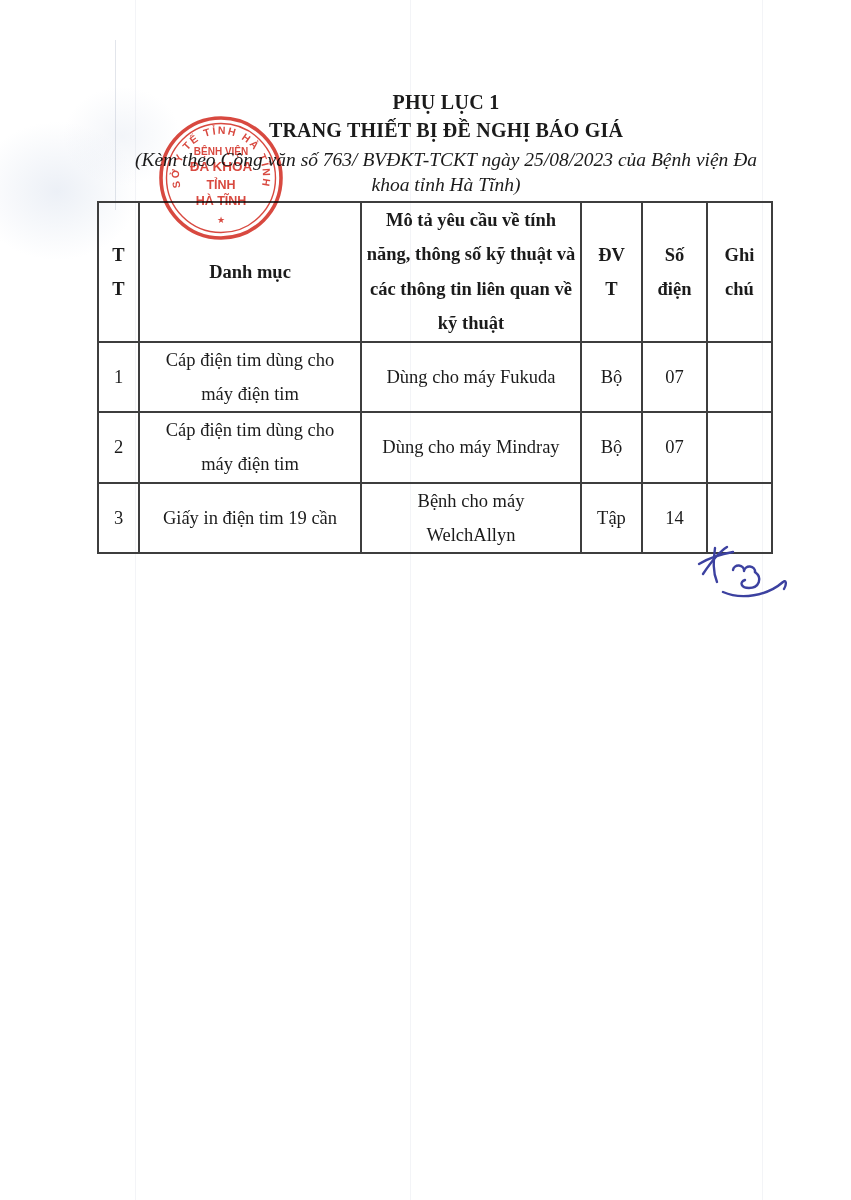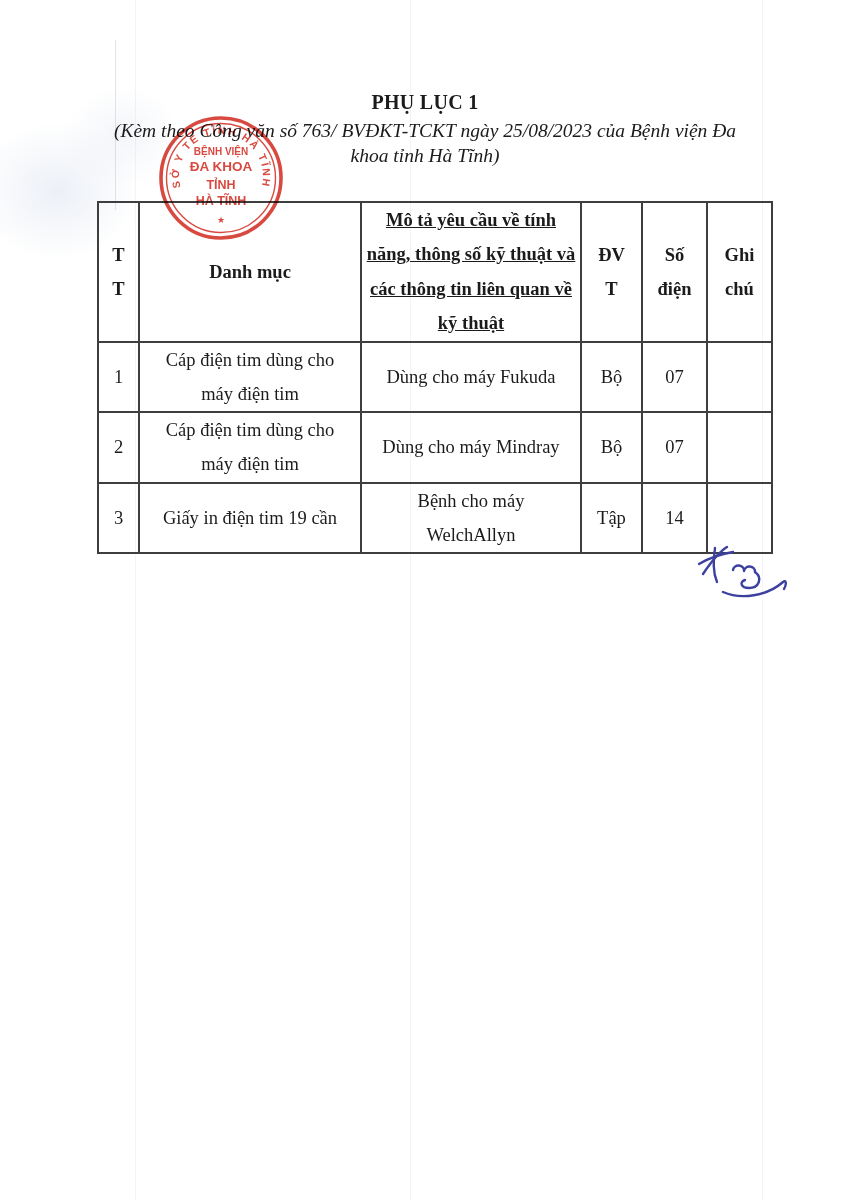--- a/index.html
+++ b/index.html
@@ -17,42 +17,42 @@
     pointer-events:none;
   }
   .streak{position:absolute;top:0;bottom:0;width:1px;background:rgba(190,196,210,.18);pointer-events:none;}
   .streak.s1{left:135px;}
   .streak.s2{left:410px;}
   .streak.s3{left:762px;}
   .vline-short{position:absolute;left:115px;top:40px;height:170px;width:1px;background:rgba(160,168,188,.30);pointer-events:none;}
 
   
   .heading{
-    position:absolute;left:88px;top:88px;width:674px;text-align:center;
+    position:absolute;left:109px;top:88px;width:674px;text-align:center;
   }
   .h-title{font-size:20px;font-weight:bold;line-height:28px;letter-spacing:.3px;}
   .h-sub{font-size:20px;font-weight:bold;line-height:29px;letter-spacing:.2px;}
   .h-note{font-size:19.5px;font-style:italic;line-height:25px;width:640px;margin:2px auto 0;}
 
   
   table.doc{
     position:absolute;left:97px;top:201px;width:674px;
     border-collapse:collapse;table-layout:fixed;
   }
   table.doc td{
     border:2px solid #3e3e3e;text-align:center;vertical-align:middle;
     font-size:18.5px;line-height:1.85;padding:0 10px;word-wrap:break-word;
   }
   tr.hdr{height:137px;}
   tr.r1{height:70px;}
   tr.r2{height:70px;}
   tr.r3{height:67px;}
   tr.hdr td{font-weight:bold;}
   td.c-desc{padding:0 14px;}
-  tr.hdr td.c-desc{padding:0 0;line-height:1.86;text-decoration:underline;}
+  tr.hdr td.c-desc{padding:0 0;line-height:1.86;}
   td.c-qty,td.c-note,td.c-dvt{padding:0 4px;}
 
   
   .stamp{
     position:absolute;left:139px;top:96px;width:164px;height:164px;
     mix-blend-mode:multiply;opacity:.92;pointer-events:none;
   }
   .stamp text{font-family:"Liberation Sans","DejaVu Sans",sans-serif;font-weight:bold;}
 
   
@@ -64,20 +64,21 @@
 <div class="page">
 
   <div class="stain"></div>
   <div class="streak s1"></div>
   <div class="streak s2"></div>
   <div class="streak s3"></div>
   <div class="vline-short"></div>
 
   <div class="heading">
     <div class="h-title">PHỤ LỤC 1</div>
+    <div class="h-sub">TRANG THIẾT BỊ ĐỀ NGHỊ BÁO GIÁ</div>
     <div class="h-note">(Kèm theo Công văn số 763/ BVĐKT-TCKT ngày 25/08/2023 của Bệnh viện Đa khoa tỉnh Hà Tĩnh)</div>
   </div>
 
   <table class="doc">
     <colgroup>
       <col style="width:41px">
         <col style="width:222px">
         <col style="width:220px">
       <col style="width:61px">
         <col style="width:65px">

